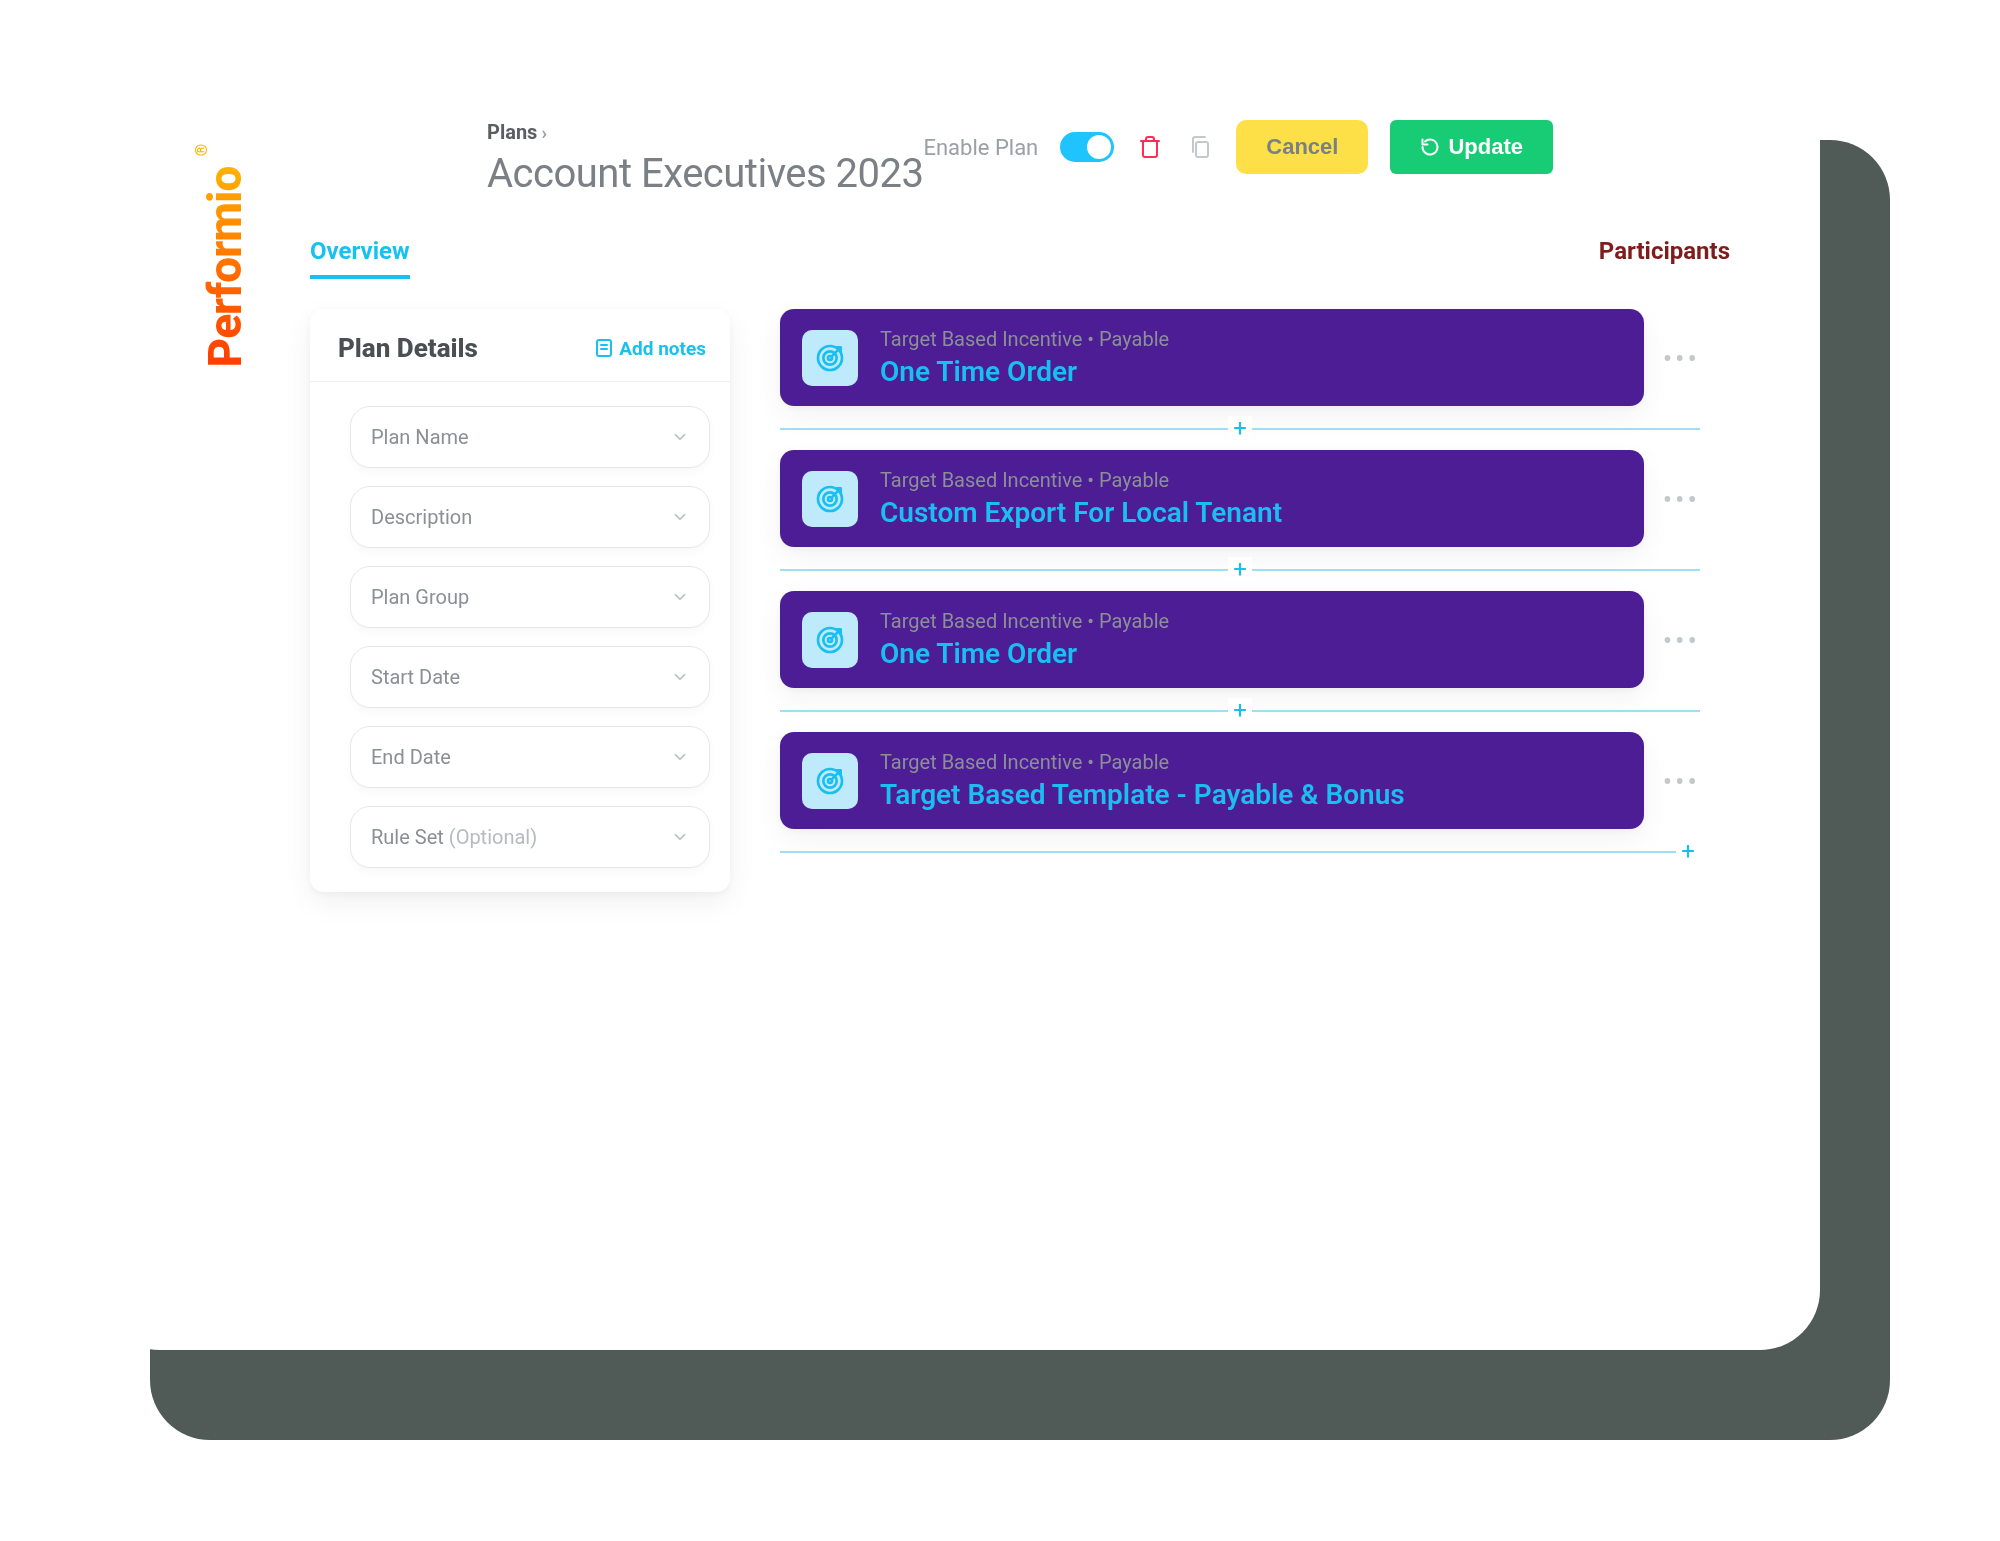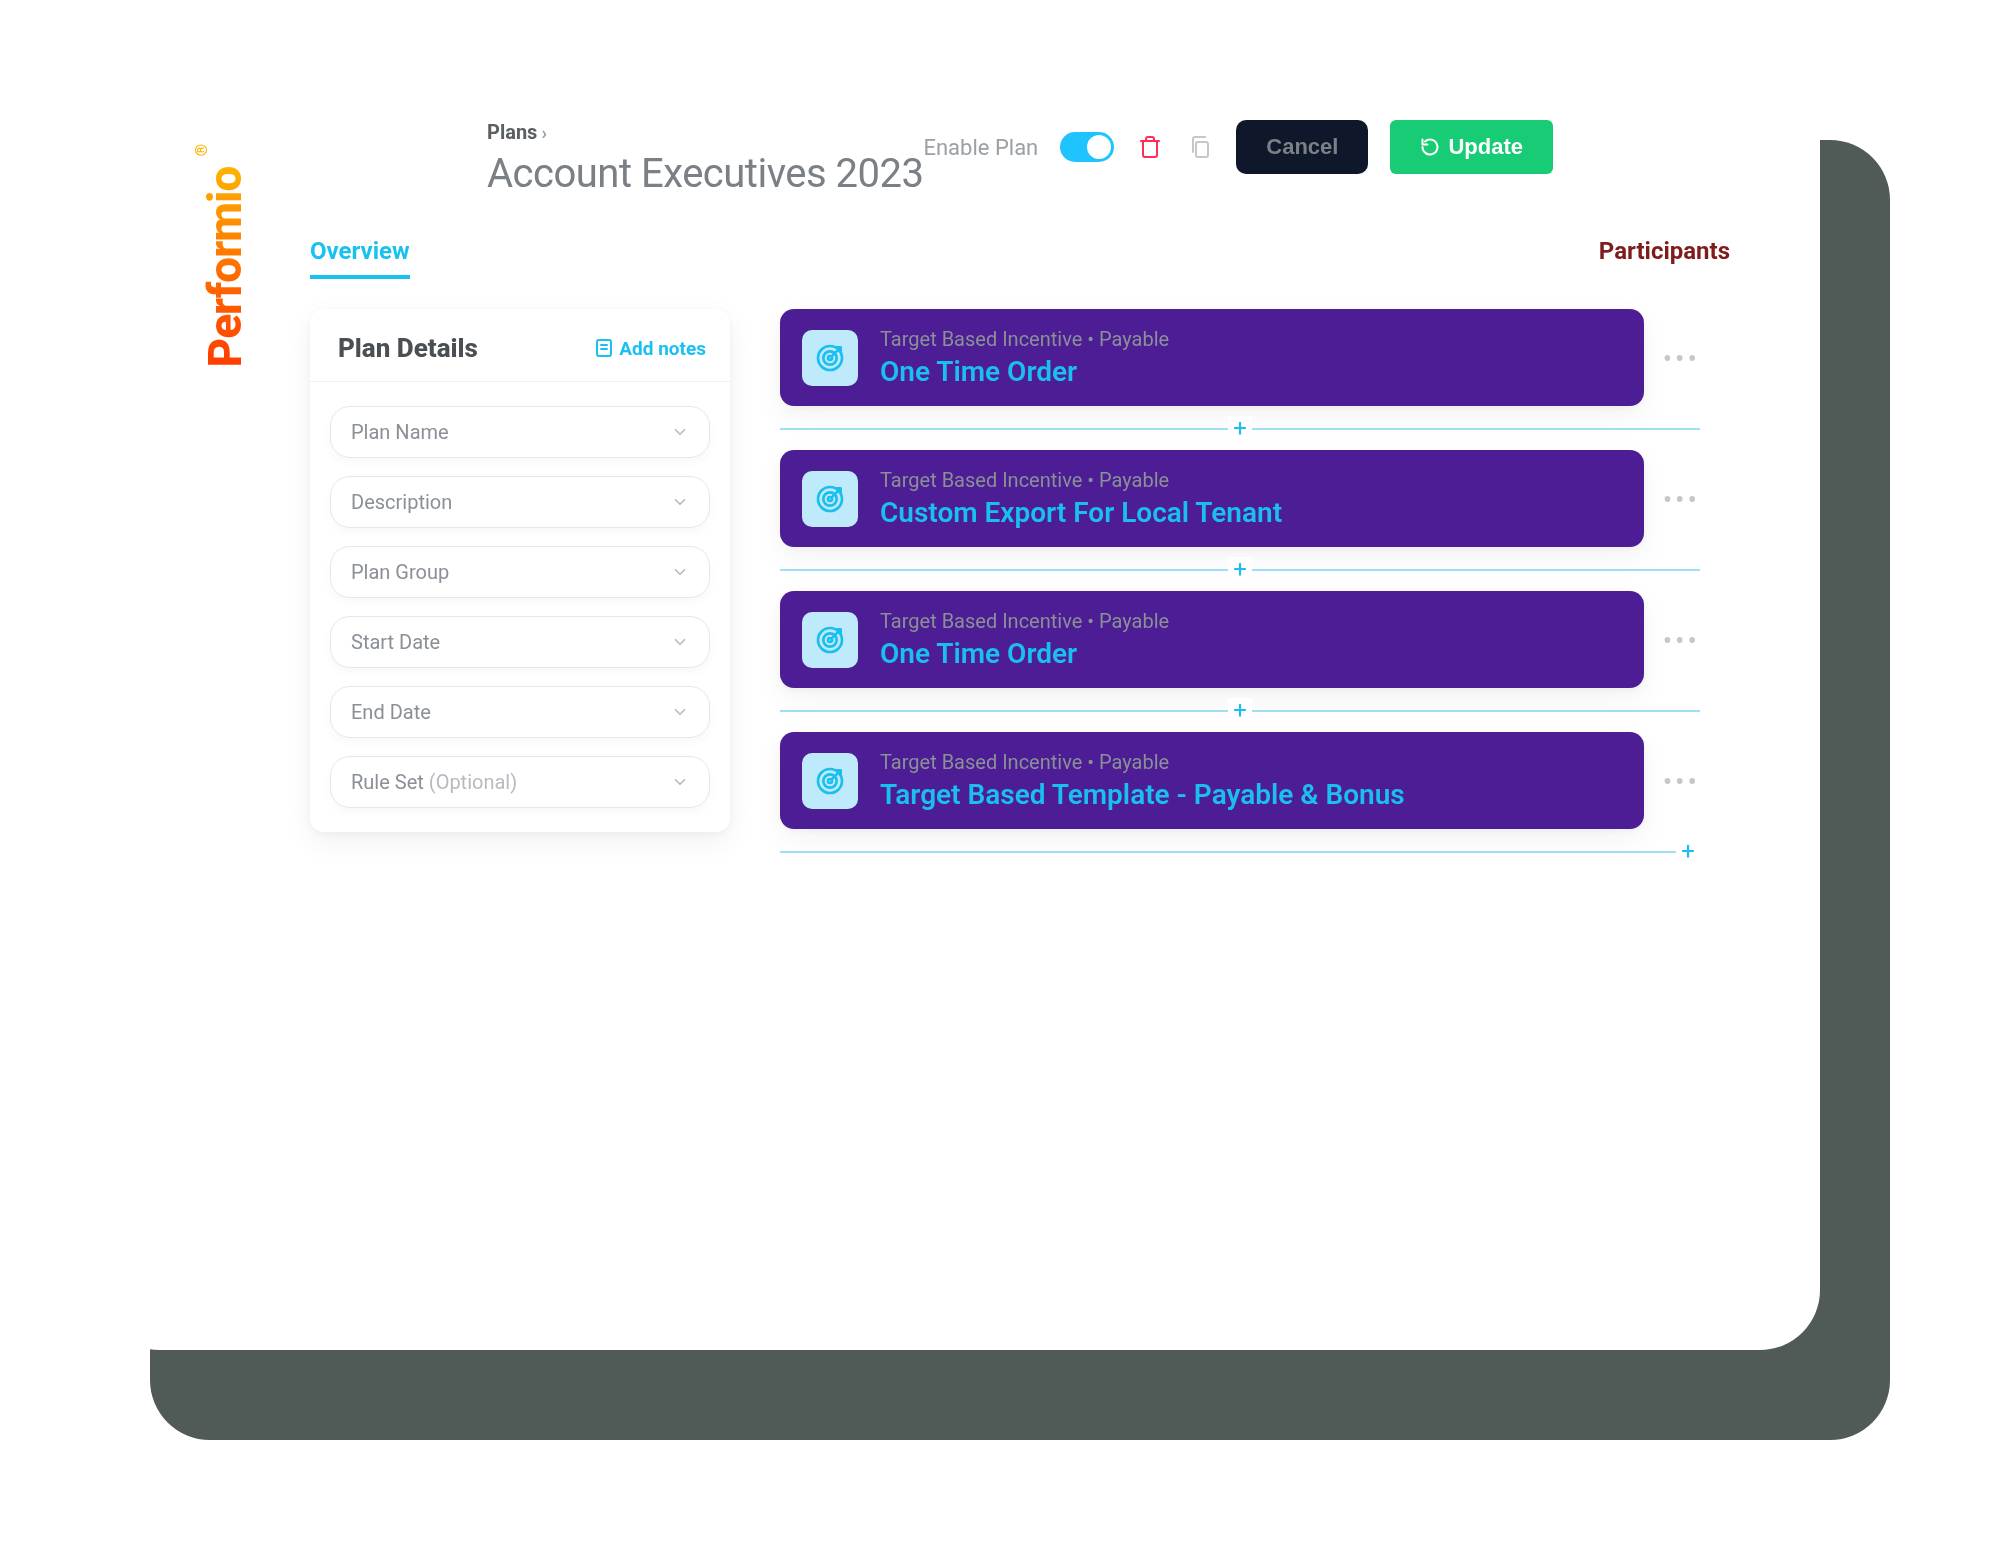--- a/index.html
+++ b/index.html
@@ -129,21 +129,21 @@
     padding: 0 30px;
     font-size: 22px;
     font-weight: 600;
     display: flex;
     align-items: center;
     gap: 8px;
     cursor: pointer;
     border: none;
   }
   .btn-cancel {
-    background: #0f172a;
+    background: #fde047;
     color: #7a8085;
   }
   .btn-update {
     background: #18cc75;
     color: #ffffff;
     border-radius: 6px;
   }
   .tabs-row {
     display: flex;
     gap: 32px;
@@ -195,30 +195,31 @@
     gap: 6px;
     cursor: pointer;
   }
   .fields {
     display: flex;
     flex-direction: column;
     gap: 18px;
     padding: 24px 20px 0 20px;
   }
   .field {
-    height: 52px;
+    height: 62px;
     border: 1px solid #e5e8ea;
     border-radius: 20px;
     display: flex;
     align-items: center;
     justify-content: space-between;
     padding: 0 20px;
     cursor: pointer;
     background: #fff;
     box-shadow: 0 4px 10px rgba(0,0,0,0.03);
+    margin-left: 20px;
   }
   .field-label {
     font-size: 20px;
     color: #8a9096;
   }
   .field-label .opt { color: #b5bbc0; }
   .chevron {
     width: 18px;
     height: 18px;
   }

